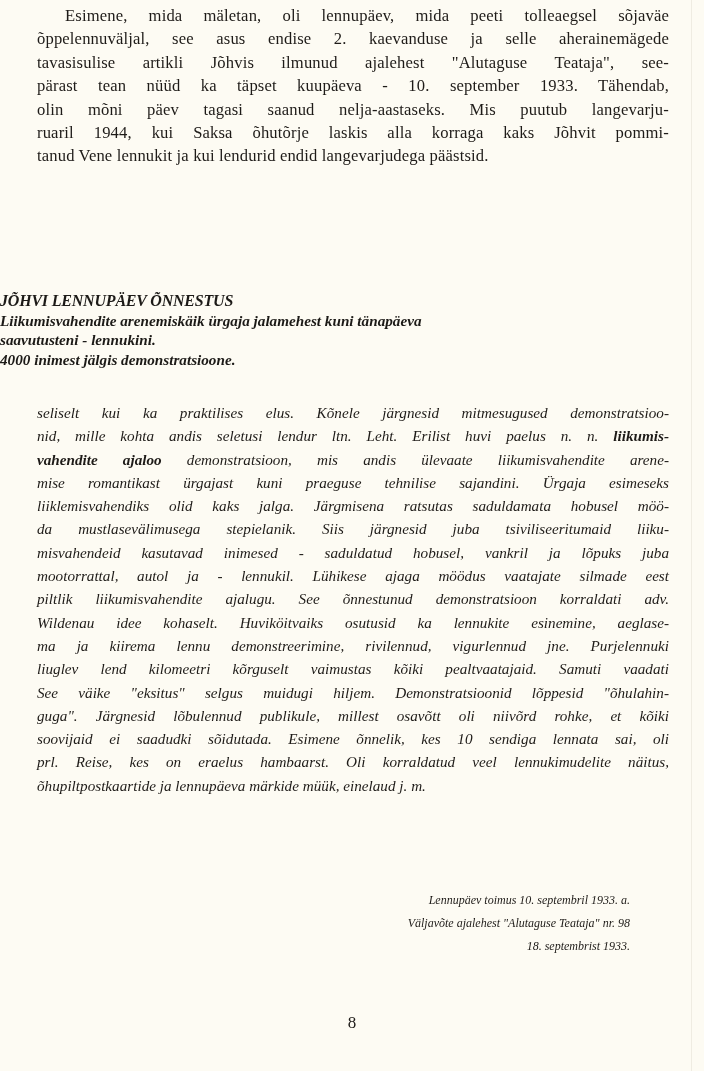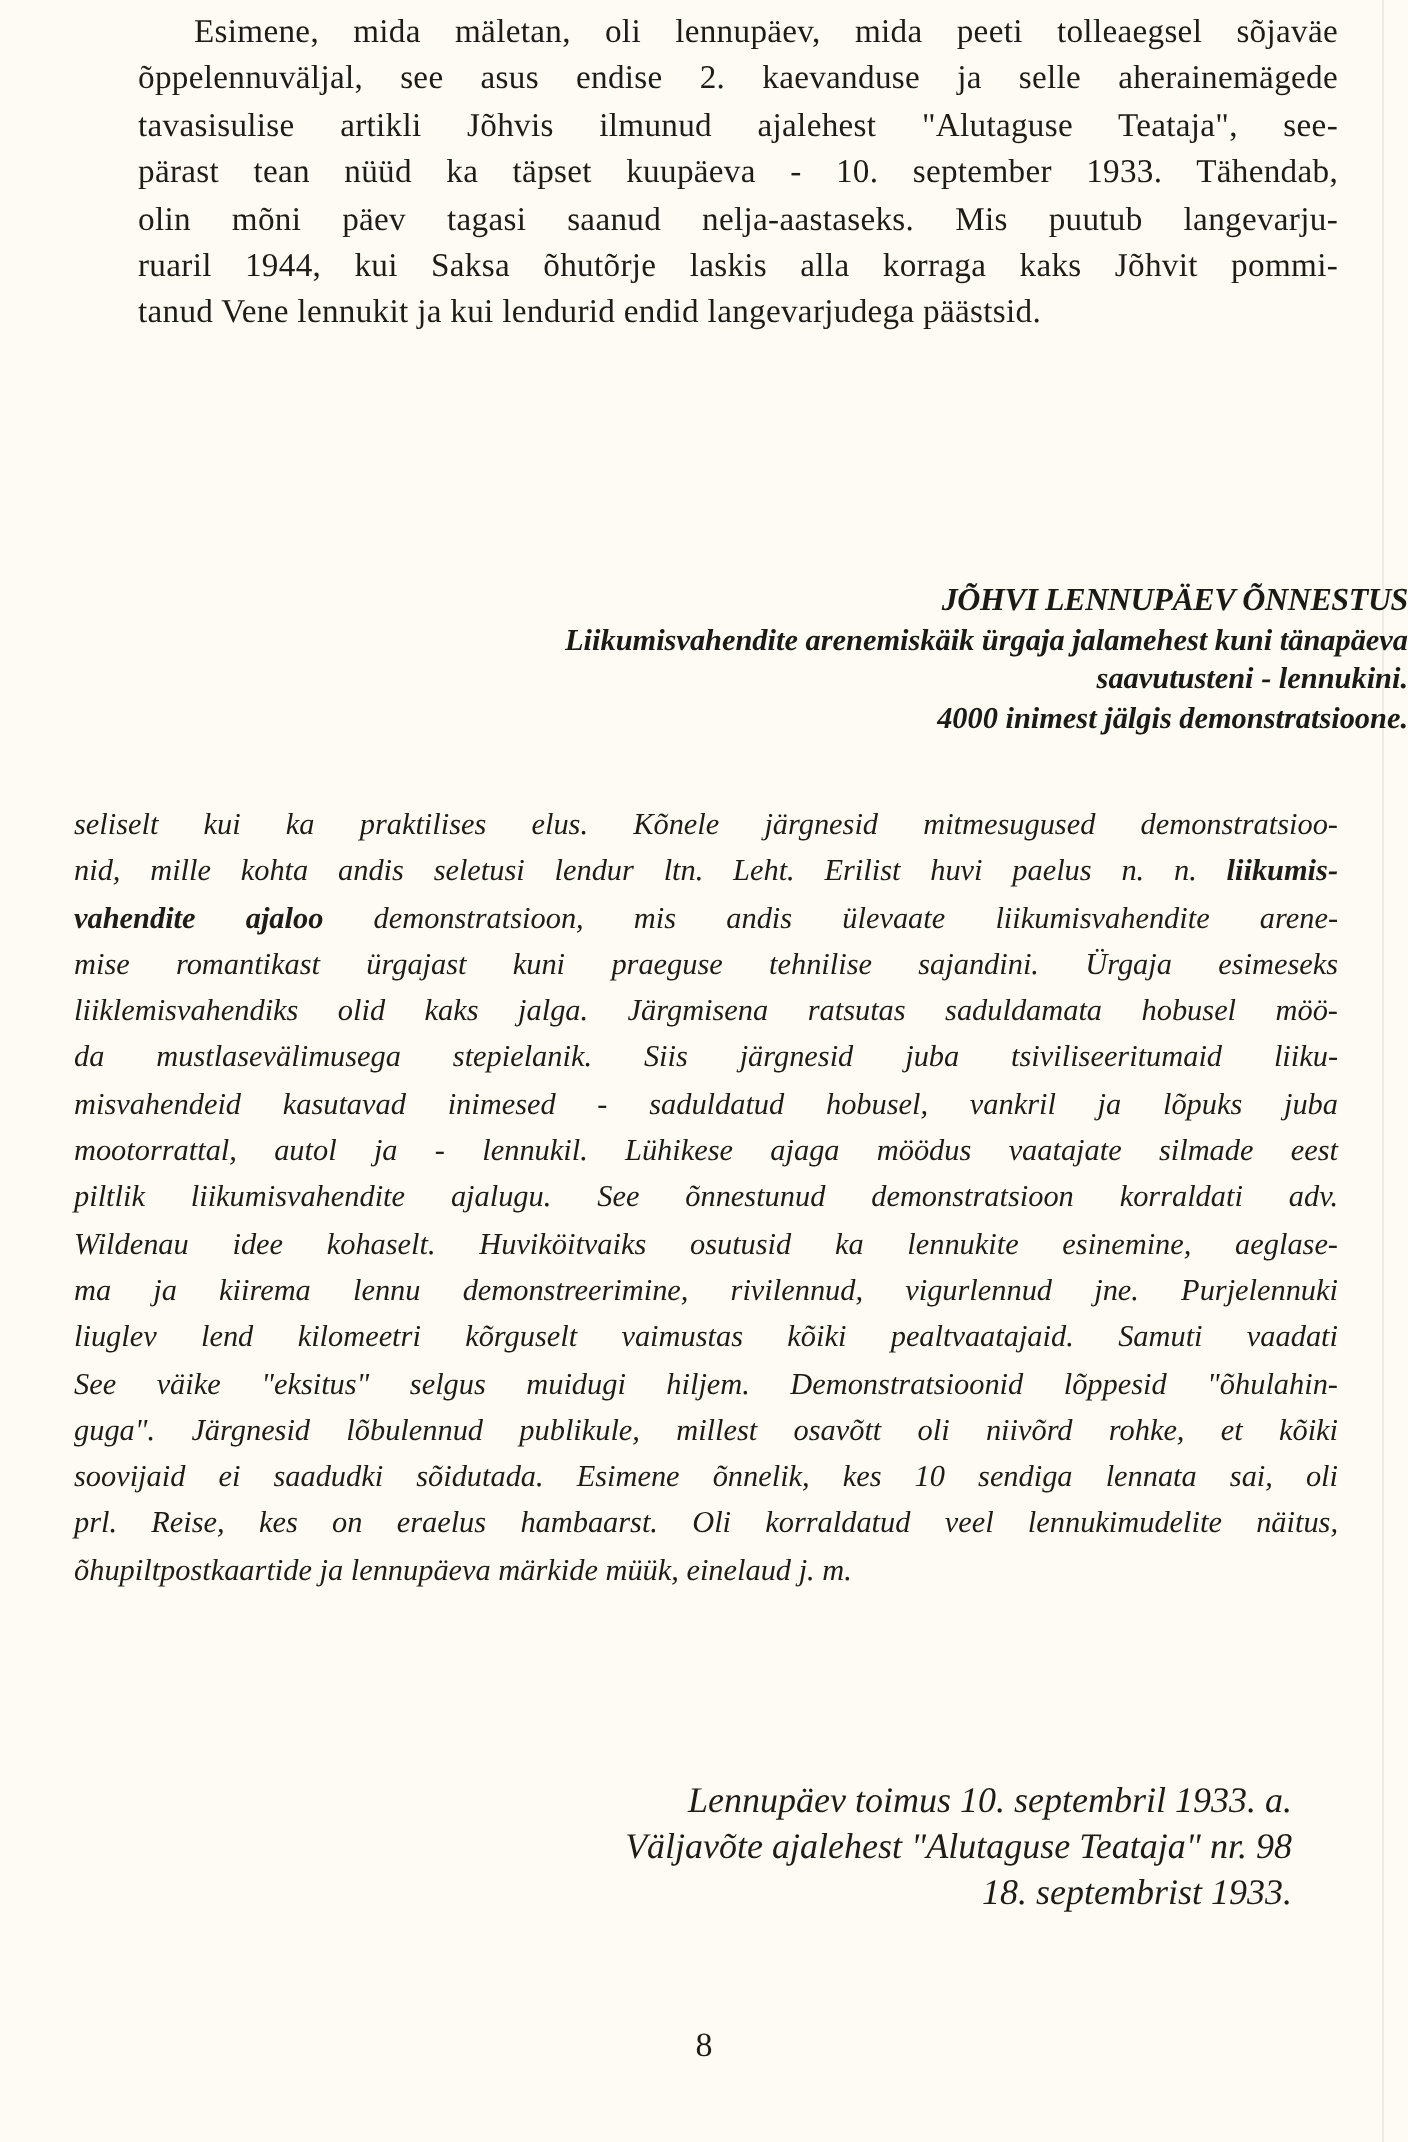--- a/index.html
+++ b/index.html
@@ -13,49 +13,49 @@
   .page-edge {
     position: absolute; top: 0; right: 12px; width: 1px; height: 1071px;
     background: #efece2;
   }
   .para1 {
     position: absolute; left: 37px; top: 4px; width: 632px;
     font-size: 16.6px; line-height: 23.4px;
     font-family: "Liberation Serif", serif;
     letter-spacing: 0.15px;
   }
-  .para1 .line { display: block; white-space: nowrap; text-align: justify; text-align-last: justify; margin-left: 32px; }
+  .para1 .line { display: block; white-space: nowrap; text-align: justify; text-align-last: justify; }
   .para1 .line.first { padding-left: 28px; }
   .para1 .line.last { text-align-last: left; }
 
   .heading-block {
     position: absolute; left: 0; top: 291px; width: 704px;
-    text-align: right;
+    text-align: left;
     font-family: "Liberation Serif", serif;
     font-style: italic; font-weight: bold;
     font-size: 15.2px; line-height: 19.5px;
     color: #1c1a17;
   }
   .heading-block .h-title { font-weight: bold; font-style: italic; font-size: 16px; letter-spacing: -0.2px; }
 
   .article {
     position: absolute; left: 37px; top: 401px; width: 632px;
     font-family: "Liberation Serif", serif; font-style: italic;
     font-size: 15.2px; line-height: 23.3px;
     color: #1e1b18;
   }
   .article .line { display: block; white-space: nowrap; text-align: justify; text-align-last: justify; }
   .article .line.first { padding-left: 30px; }
   .article .line.last { text-align-last: left; }
   .article b { font-weight: bold; }
 
   .sig {
-    position: absolute; right: 58px; width: 420px; text-align: right;
+    position: absolute; right: 74px; width: 420px; text-align: right;
     font-family: "Liberation Serif", serif; font-style: italic;
-    font-size: 18px; line-height: 23.3px;
+    font-size: 12px; line-height: 23.3px;
   }
   .page-number {
     position: absolute; left: 0; width: 704px; top: 1013px; text-align: center;
     font-family: "Liberation Serif", serif; font-size: 17px;
   }
 </style>
 </head>
 <body>
 
 <div class="page-edge"></div>

